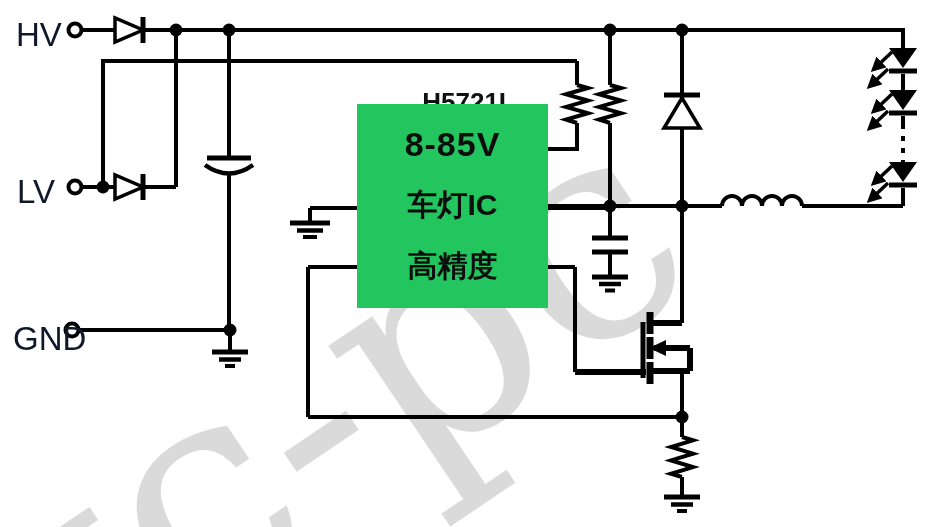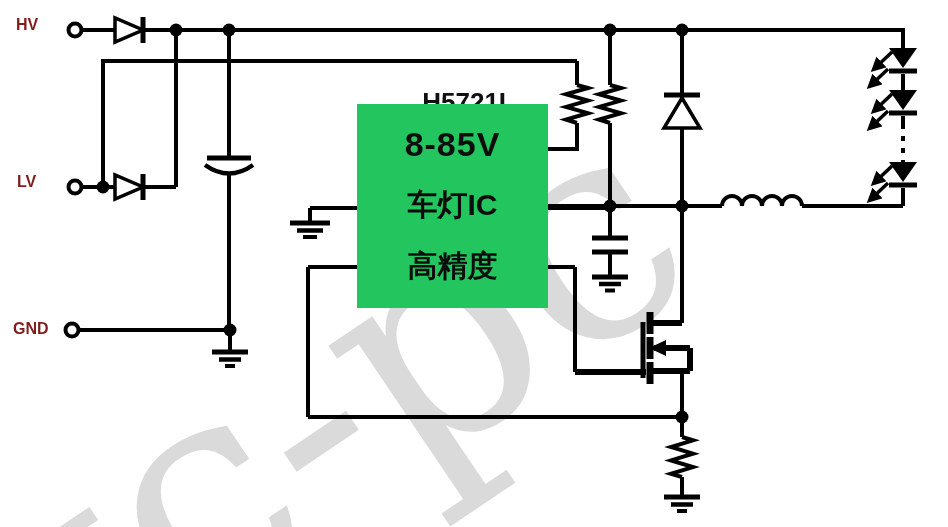--- a/index.html
+++ b/index.html
@@ -8,21 +8,21 @@
     overflow:hidden;font-family:"Liberation Sans",sans-serif;
   }
   .watermark{
     position:absolute;left:-80px;top:540px;z-index:1;
     font-family:"DejaVu Serif",serif;font-size:300px;line-height:0.8;
     color:#dadada;white-space:nowrap;
     transform:rotate(-34deg);transform-origin:0 0;
     user-select:none;pointer-events:none;
   }
   svg.circuit{position:absolute;left:0;top:0;z-index:2;}
-  .lbl{position:absolute;z-index:4;font-weight:bold;font-size:16px;color:#7f1d1d;}
+  .lbl{position:absolute;z-index:4;font-weight:normal;font-size:33px;color:#0f172a;}
   .lbl-hv{left:16px;top:16px;}
   .lbl-lv{left:17px;top:173px;text-align:center;}
   .lbl-gnd{left:13px;top:320px;}
   .part-label{
     position:absolute;z-index:4;left:373px;top:68px;width:191px;
     text-align:center;font-weight:bold;font-size:26px;color:#111;margin-top:19px;
   }
   .ic-box{
     position:absolute;z-index:5;left:357px;top:104px;width:191px;height:204px;
     background:#22c55e;

